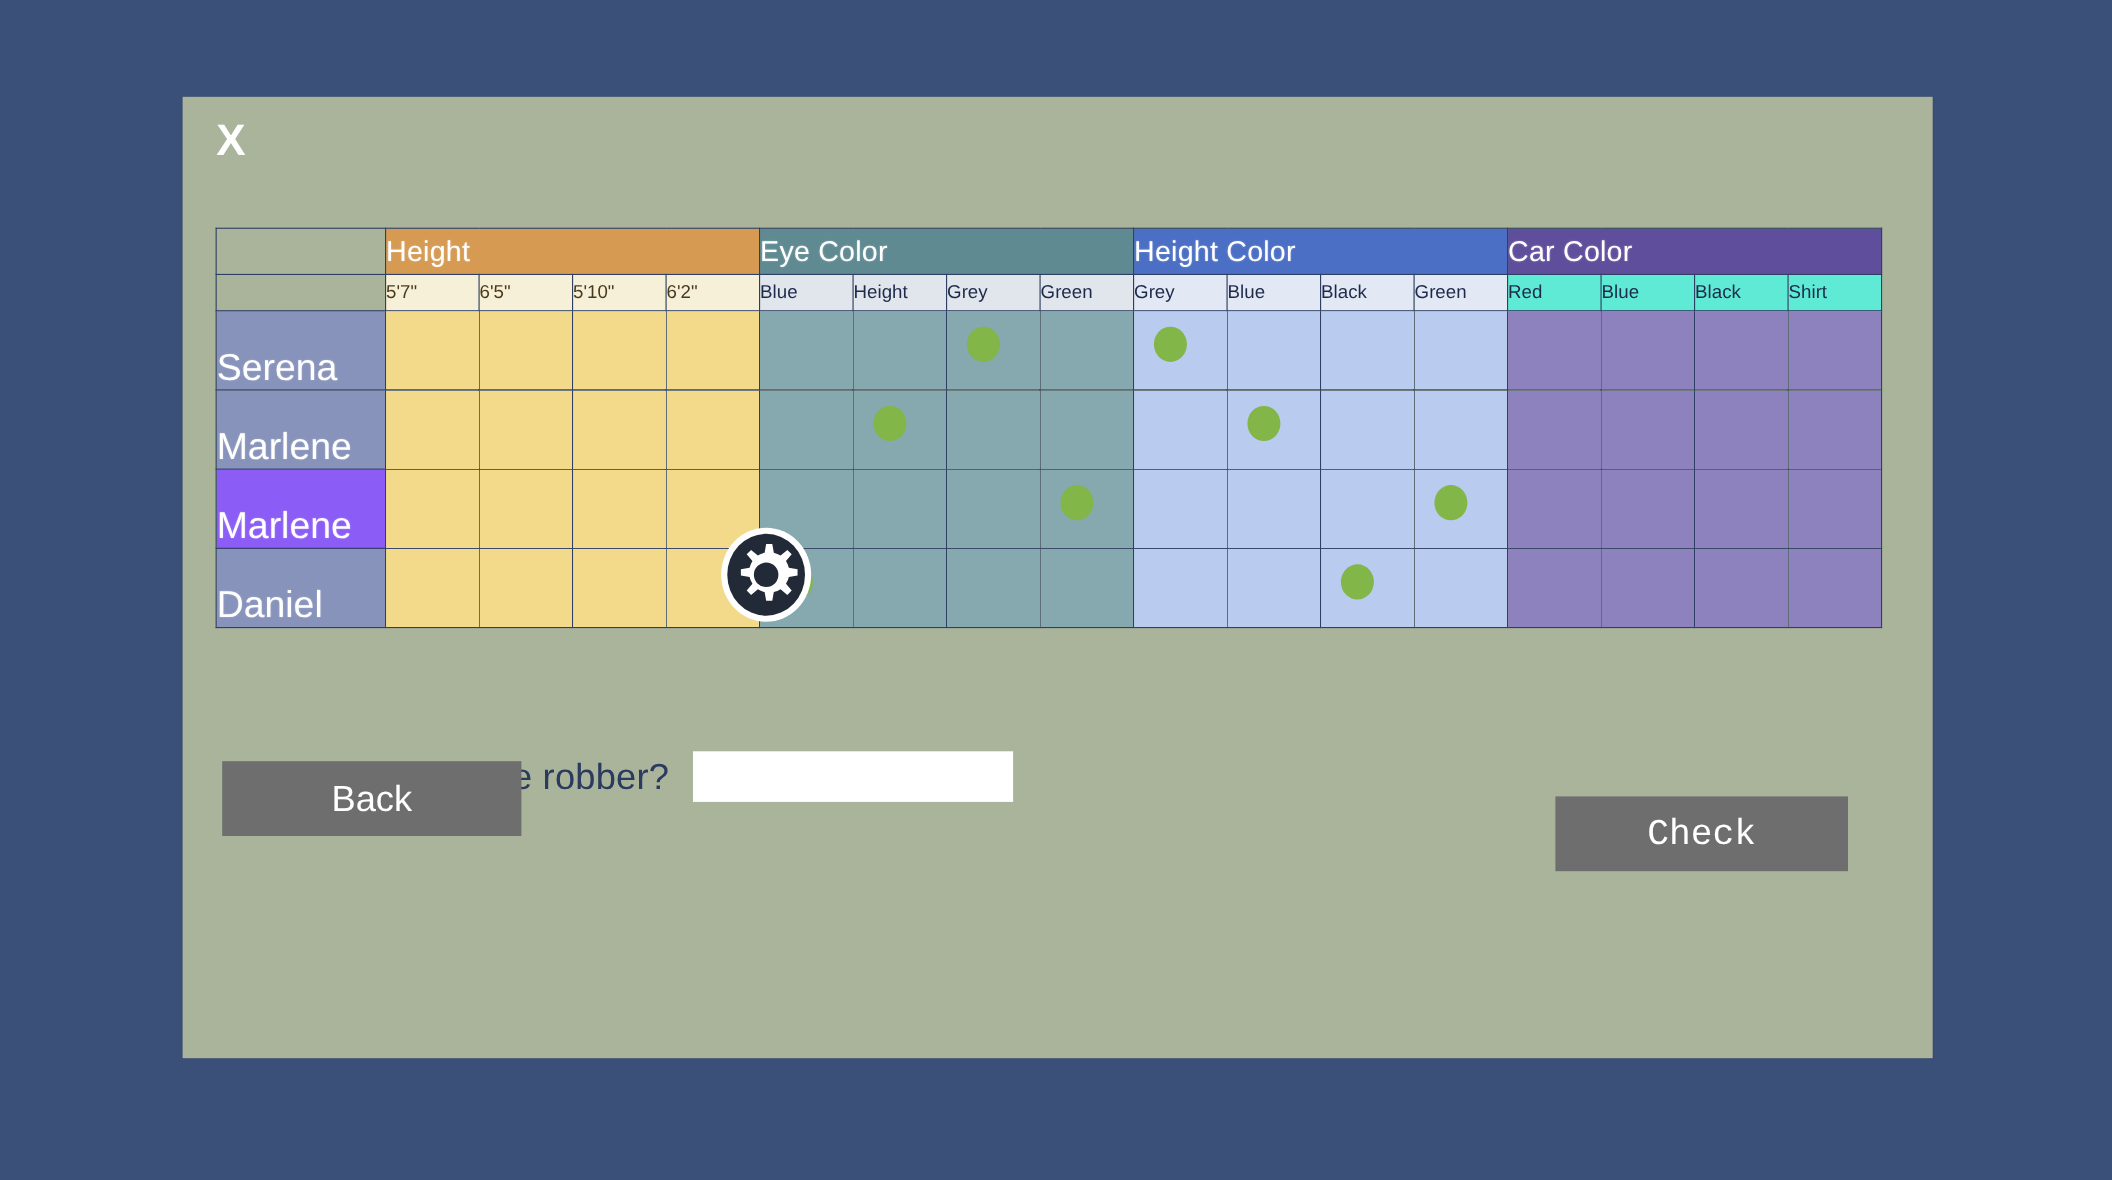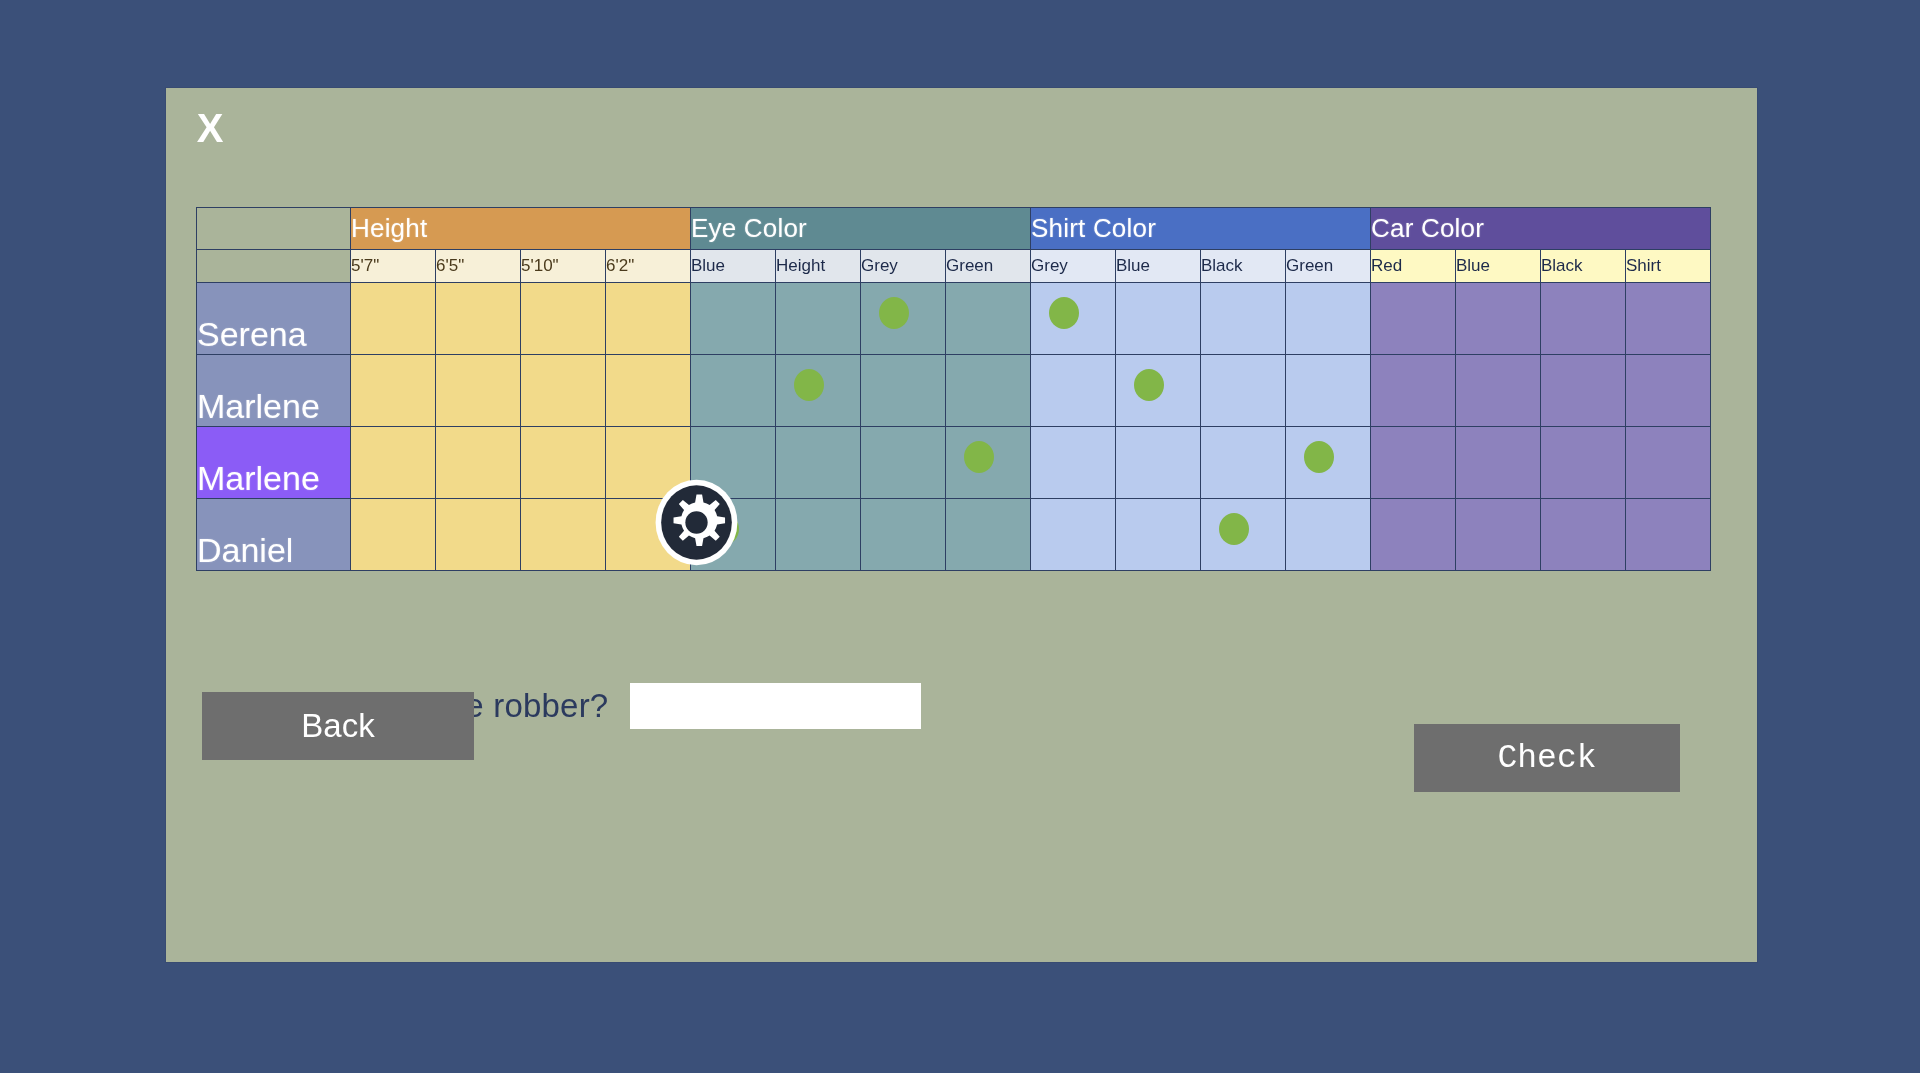--- a/index.html
+++ b/index.html
@@ -93,21 +93,21 @@
     font-weight: 400;
     text-align: left;
     vertical-align: middle;
     padding-left: 7px;
     color: #1d2a4a;
     white-space: nowrap;
   }
   th.sub.s-height { background: #f7f0d8; color: #4a3a1c; }
   th.sub.s-eye    { background: #e1e6ec; color: #1d2a4a; }
   th.sub.s-shirt  { background: #e2e8f4; color: #1d2a4a; }
-  th.sub.s-car    { background: #fef9c3; color: #1d2a4a; margin-top: 28px; }
+  th.sub.s-car    { background: #5eead4; color: #1d2a4a; margin-top: 28px; }
 
   
   td.namecell {
     width: 154px;
     height: 72px;
     background: #8793bb;
     color: #ffffff;
     font-size: 34px;
     font-weight: 400;
     vertical-align: bottom;
@@ -203,21 +203,21 @@
 
   <div id="close-x">X</div>
 
   <div id="grid-wrap">
     <table class="grid">
       <thead>
         <tr>
           <td class="corner"></td>
           <th class="group g-height" colspan="4">Height</th>
           <th class="group g-eye" colspan="4">Eye Color</th>
-          <th class="group g-shirt" colspan="4">Shirt Color</th>
+          <th class="group g-shirt" colspan="4">Height Color</th>
           <th class="group g-car" colspan="4">Car Color</th>
         </tr>
         <tr>
           <td class="corner"></td>
 
           <th class="sub s-height">5'7"</th>
           <th class="sub s-height">6'5"</th>
           <th class="sub s-height">5'10"</th>
           <th class="sub s-height">6'2"</th>
 

